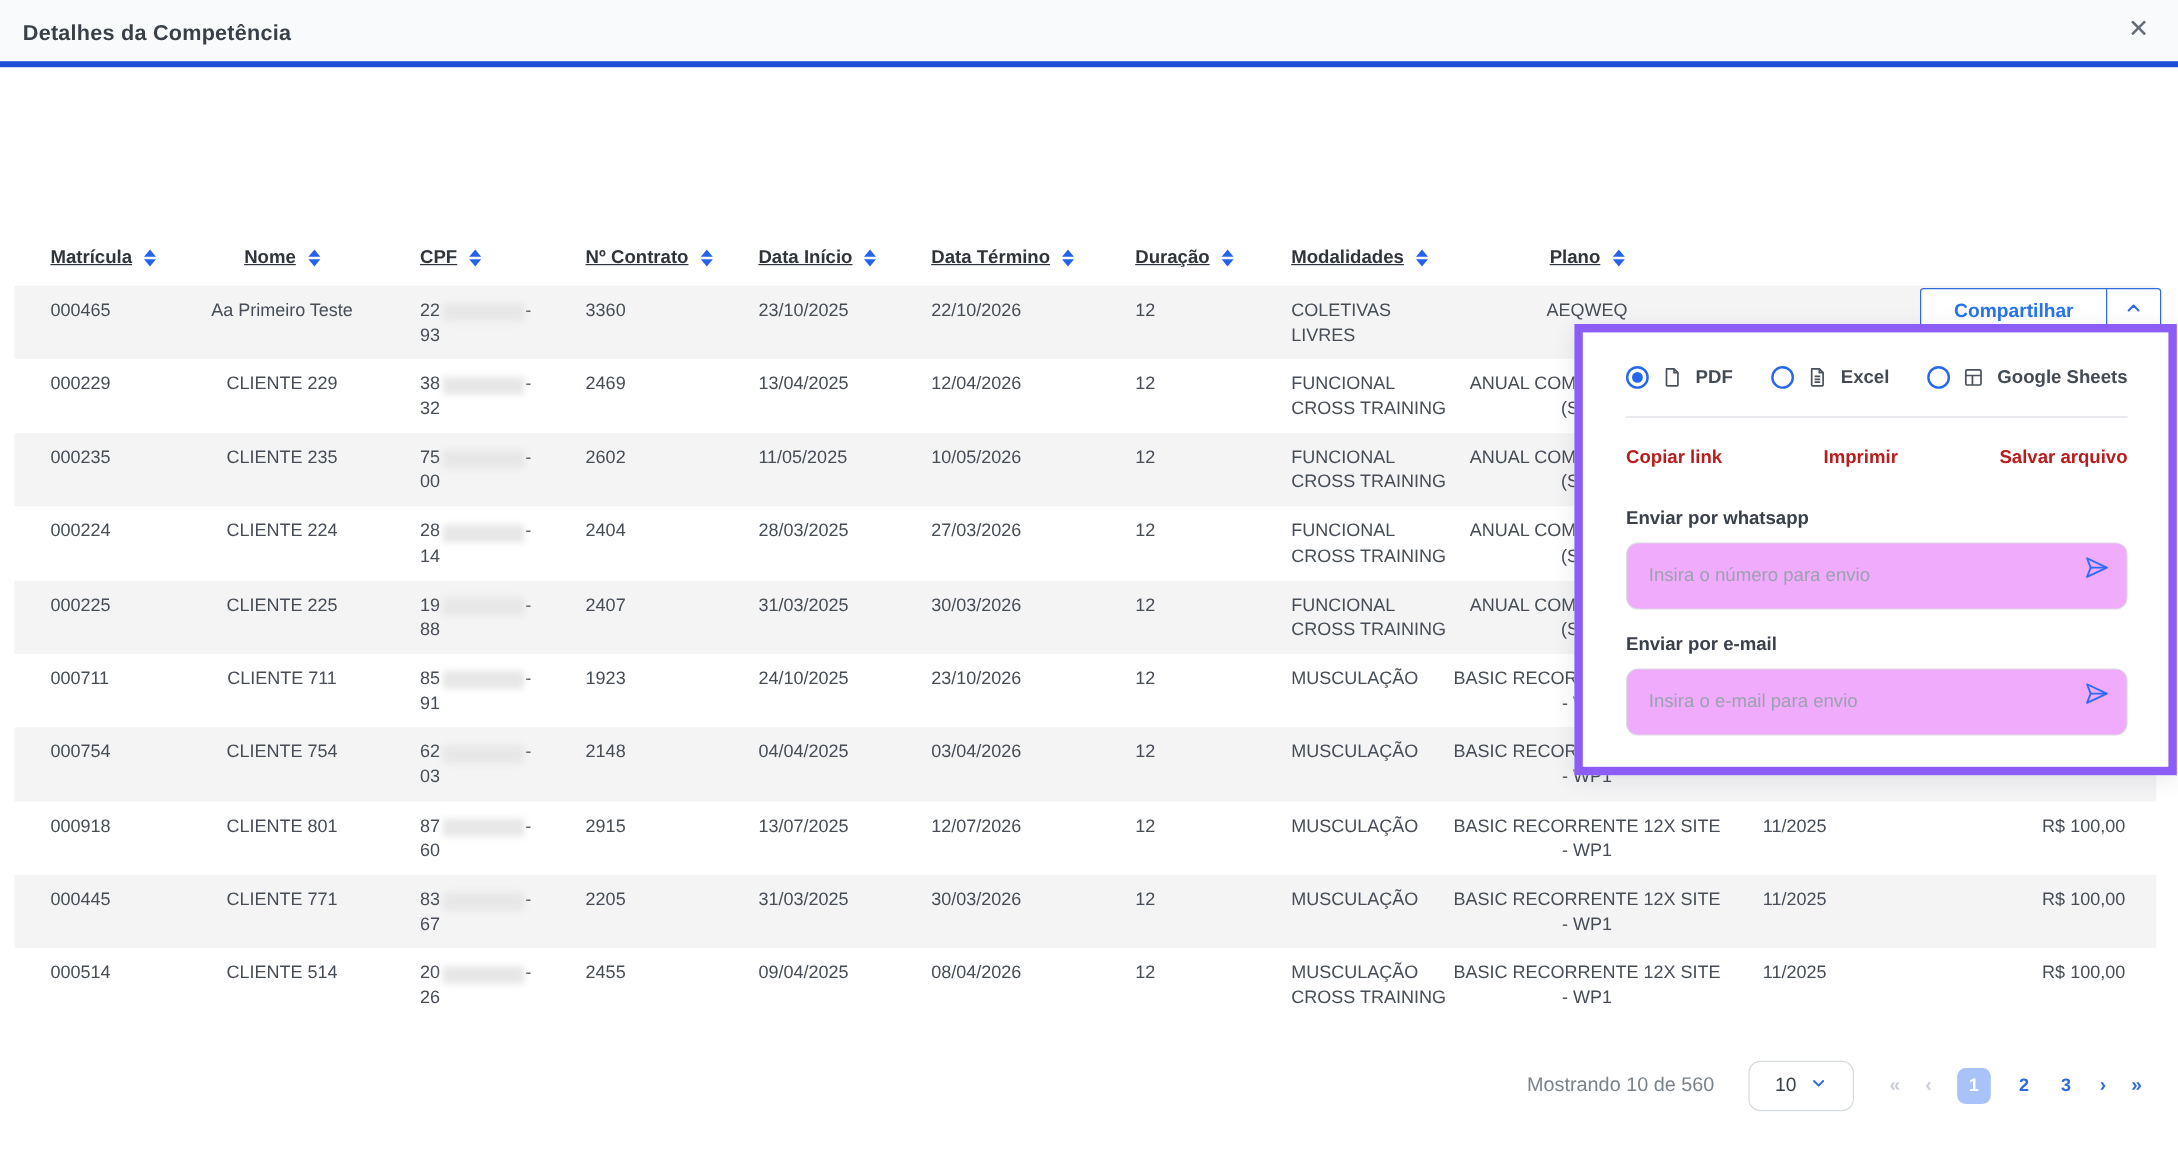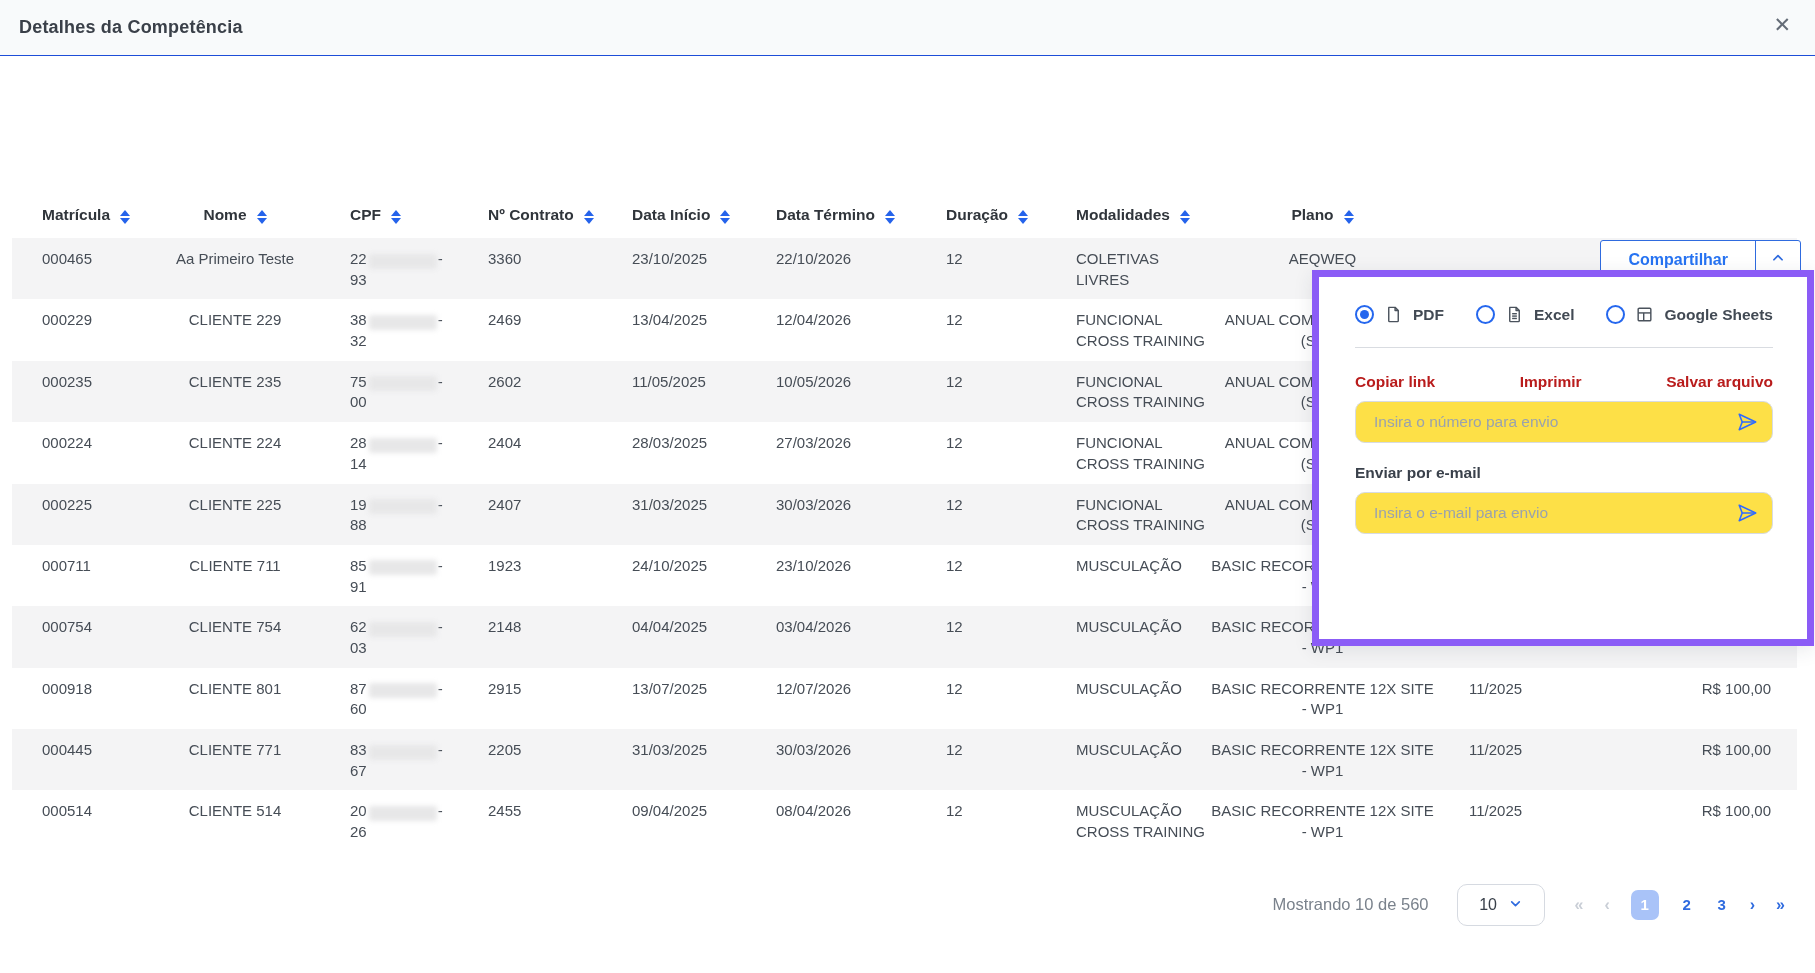--- a/index.html
+++ b/index.html
@@ -1,21 +1,21 @@
 <!DOCTYPE html>
 <html><head>
 <meta charset="utf-8">
 <style>
   * { margin:0; padding:0; box-sizing:border-box; }
   html,body { width:1815px; height:973px; background:#ffffff; font-family:"Liberation Sans", sans-serif; overflow:hidden; }
 
   .modal { position:relative; width:1815px; height:973px; background:#ffffff; }
 
   
-  .modal-header { position:relative; height:56px; background:#f8fafb; border-bottom:1px solid #1d4ed8; }
+  .modal-header { position:relative; height:56px; background:#f8fafb; border-bottom:5px solid #1d4ed8; }
   .modal-title { position:absolute; left:19px; top:17px; font-size:18px; font-weight:700; color:#3a4049; letter-spacing:.2px; }
   .close-btn { position:absolute; right:24px; top:14px; font-size:21px; color:#646c77; cursor:pointer; line-height:1; font-weight:400; }
 
   
   .content { position:relative; width:100%; height:917px; }
 
   
   .share-btn { position:absolute; top:44px; right:14px; height:39px; display:flex; align-items:stretch;
     background:#fff; border:1.6px solid #2f6bdf; border-radius:3px; z-index:5; cursor:pointer; }
   .share-btn-label { display:flex; align-items:center; padding:0 27px; font-size:16px; font-weight:700; color:#2673f2; }
@@ -33,38 +33,38 @@
   .fmt-icon { display:flex; align-items:center; }
   .fmt-label { font-size:15.5px; font-weight:700; color:#424a54; }
 
   .panel-divider { height:1px; background:#d9dce1; margin:23px 0 0 0; }
 
   .links-row { display:flex; justify-content:space-between; align-items:center; margin-top:25px; }
   .panel-link { font-size:15.5px; font-weight:700; color:#b91c1c; cursor:pointer; }
 
   .send-label { margin-top:33px; font-size:15.5px; font-weight:700; color:#3a414b; }
   .send-box { position:relative; margin-top:10px; }
-  .send-input { width:100%; height:42px; border:1.4px solid #d7dbe2; border-radius:10px; padding:0 48px 0 18px;
-    font-size:15.5px; color:#3a414b; font-family:"Liberation Sans", sans-serif; outline:none; background:#fde047; }
+  .send-input { width:100%; height:56px; border:1.4px solid #d7dbe2; border-radius:10px; padding:0 48px 0 18px;
+    font-size:15.5px; color:#3a414b; font-family:"Liberation Sans", sans-serif; outline:none; background:#f0abfc; }
   .send-input::placeholder { color:#9aa2ad; }
   .send-icon { position:absolute; right:15px; top:10px; cursor:pointer; }
 
   
   .data-table { margin:140px 18px 0 12px; width:1785px; border-collapse:collapse; table-layout:fixed; }
   .data-table th { font-size:15.5px; font-weight:700; color:#30353b; padding:10px 0 14px 0; vertical-align:middle; white-space:nowrap; }
   .data-table td { font-size:15px; color:#464d56; padding:11px 0 9px 0; vertical-align:top; line-height:1.38; }
   .data-table tbody tr.stripe { background:#f4f4f5; }
   .col-left   { text-align:left; }
   .col-center { text-align:center; }
   .col-right  { text-align:right; }
   .pl-30{padding-left:30px!important;} .pl-40{padding-left:40px!important;} .pl-38{padding-left:38px!important;}
   .pl-32{padding-left:32px!important;} .pl-36{padding-left:36px!important;} .pl-34{padding-left:34px!important;}
   .pr-26{padding-right:26px!important;}
 
-  .th-flex { display:inline-flex; align-items:flex-end; gap:10px; }
+  .th-flex { display:inline-flex; align-items:center; gap:10px;text-decoration:underline; }
   .sort-icon { display:inline-flex; flex-direction:column; gap:2.5px; cursor:pointer; }
   .sort-icon .up  { width:0; height:0; border-left:5px solid transparent; border-right:5px solid transparent; border-bottom:6px solid #2563eb; }
   .sort-icon .dn  { width:0; height:0; border-left:5px solid transparent; border-right:5px solid transparent; border-top:6px solid #2563eb; }
 
   .cpf-redacted { display:inline-block; width:68px; height:15px; background:#e7e7e8; border-radius:2px;
     filter:blur(2.5px); vertical-align:middle; margin:0 1px -2px 2px; }
 
   
   .table-footer { display:flex; justify-content:flex-end; align-items:center; margin:32px 30px 0 0; }
   .showing-text { font-size:16.5px; color:#7a828c; }
@@ -140,20 +140,21 @@
               <span class="fmt-label">Google Sheets</span>
             </div>
           </div>
         <div class="panel-divider"></div>
         <div class="links-row" id="links-row">
             <span class="panel-link">Copiar link</span>
             <span class="panel-link">Imprimir</span>
             <span class="panel-link">Salvar arquivo</span>
           </div>
 
+        <div class="send-label">Enviar por whatsapp</div>
         <div class="send-box">
           <input class="send-input" type="text" placeholder="Insira o número para envio" style="">
           <span class="send-icon">
             <svg width="22" height="22" viewBox="0 0 24 24" fill="none" stroke="#2f6bff" stroke-width="1.7" stroke-linejoin="round" stroke-linecap="round">
                 <path d="M21.5 12L3.5 20.5L6.8 12L3.5 3.5L21.5 12Z"></path>
                 <line x1="6.8" y1="12" x2="20" y2="12"></line>
               </svg>
           </span>
         </div>
 

